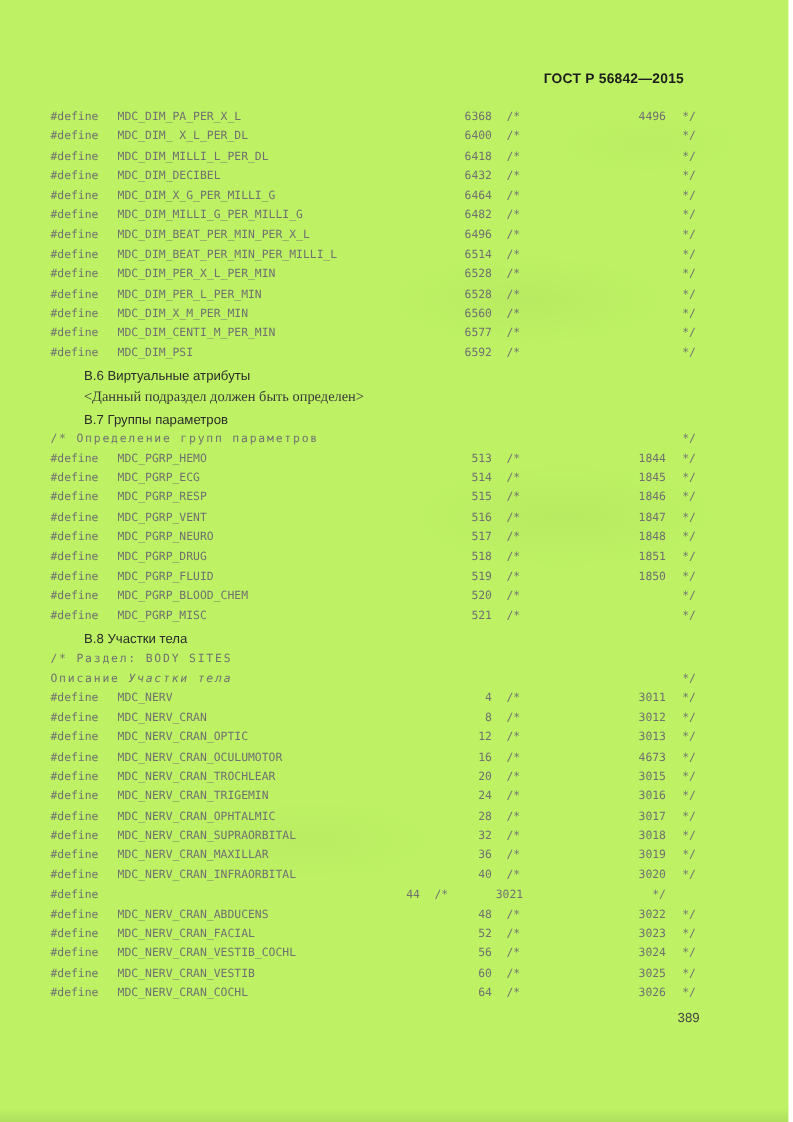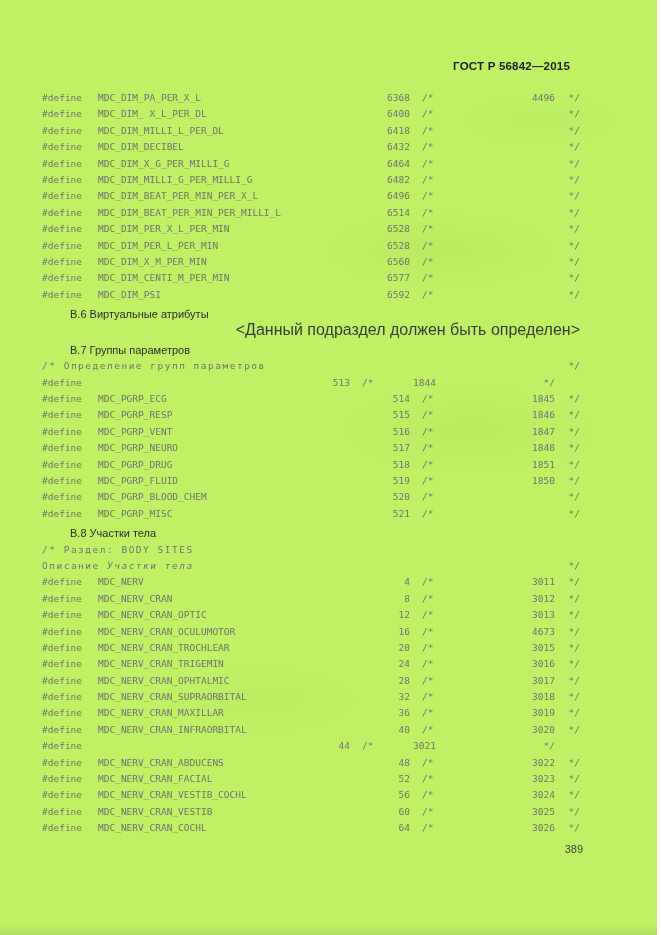--- a/index.html
+++ b/index.html
@@ -38,22 +38,22 @@
   .code-row .value { text-align:right; }
   .code-row .open  { padding-left:12px; }
   .code-row .ref   { text-align:right; }
   .code-row .close { text-align:right; }
   .section-heading {
     font-family:"Liberation Sans", sans-serif; font-weight:normal;
     font-size:11px; color:#2b2b2b; padding-left:28px;
     height:16.4px; line-height:16.4px; margin-top:3px;
   }
   .plain-text {
-    font-family:Liberation Sans, sans-serif; font-size:16px;
-    color:#3a3a3a; padding-left:28px; height:16.4px; line-height:16.4px;text-align:right;
+    font-family:Liberation Serif, serif; font-size:12px;
+    color:#3a3a3a; padding-left:28px; height:16.4px; line-height:16.4px;
   }
   .comment-row {
     display:flex; justify-content:space-between;
     height:16.4px; line-height:16.4px; white-space:pre;
   }
   .comment-row .cmt-left { letter-spacing:1.5px; }
   .comment-row .italic { font-style:italic; }
   .doc-footer {
     position:absolute; top:843px; left:42px; width:541px; text-align:right;
     font-family:Liberation Sans, sans-serif; font-size:11px; color:#454545;
@@ -78,21 +78,21 @@
       <div class="code-row"><span class="directive">#define</span><span class="name">MDC_DIM_BEAT_PER_MIN_PER_MILLI_L</span><span class="value">6514</span><span class="open">/*</span><span class="ref"></span><span class="close">*/</span></div>
       <div class="code-row"><span class="directive">#define</span><span class="name">MDC_DIM_PER_X_L_PER_MIN</span><span class="value">6528</span><span class="open">/*</span><span class="ref"></span><span class="close">*/</span></div>
       <div class="code-row"><span class="directive">#define</span><span class="name">MDC_DIM_PER_L_PER_MIN</span><span class="value">6528</span><span class="open">/*</span><span class="ref"></span><span class="close">*/</span></div>
       <div class="code-row"><span class="directive">#define</span><span class="name">MDC_DIM_X_M_PER_MIN</span><span class="value">6560</span><span class="open">/*</span><span class="ref"></span><span class="close">*/</span></div>
       <div class="code-row"><span class="directive">#define</span><span class="name">MDC_DIM_CENTI_M_PER_MIN</span><span class="value">6577</span><span class="open">/*</span><span class="ref"></span><span class="close">*/</span></div>
       <div class="code-row"><span class="directive">#define</span><span class="name">MDC_DIM_PSI</span><span class="value">6592</span><span class="open">/*</span><span class="ref"></span><span class="close">*/</span></div>
       <div class="section-heading">В.6 Виртуальные атрибуты</div>
       <div class="plain-text">&lt;Данный подраздел должен быть определен&gt;</div>
       <div class="section-heading">В.7 Группы параметров</div>
       <div class="comment-row"><span class="cmt-left"><span>/* Определение групп параметров</span><span class="italic"></span></span><span class="close">*/</span></div>
-      <div class="code-row"><span class="directive">#define</span><span class="value">513</span><span class="open">/*</span><span class="ref">1844</span><span class="close">*/</span></div>
+      <div class="code-row"><span class="directive">#define</span><span class="name">MDC_PGRP_HEMO</span><span class="value">513</span><span class="open">/*</span><span class="ref">1844</span><span class="close">*/</span></div>
       <div class="code-row"><span class="directive">#define</span><span class="name">MDC_PGRP_ECG</span><span class="value">514</span><span class="open">/*</span><span class="ref">1845</span><span class="close">*/</span></div>
       <div class="code-row"><span class="directive">#define</span><span class="name">MDC_PGRP_RESP</span><span class="value">515</span><span class="open">/*</span><span class="ref">1846</span><span class="close">*/</span></div>
       <div class="code-row"><span class="directive">#define</span><span class="name">MDC_PGRP_VENT</span><span class="value">516</span><span class="open">/*</span><span class="ref">1847</span><span class="close">*/</span></div>
       <div class="code-row"><span class="directive">#define</span><span class="name">MDC_PGRP_NEURO</span><span class="value">517</span><span class="open">/*</span><span class="ref">1848</span><span class="close">*/</span></div>
       <div class="code-row"><span class="directive">#define</span><span class="name">MDC_PGRP_DRUG</span><span class="value">518</span><span class="open">/*</span><span class="ref">1851</span><span class="close">*/</span></div>
       <div class="code-row"><span class="directive">#define</span><span class="name">MDC_PGRP_FLUID</span><span class="value">519</span><span class="open">/*</span><span class="ref">1850</span><span class="close">*/</span></div>
       <div class="code-row"><span class="directive">#define</span><span class="name">MDC_PGRP_BLOOD_CHEM</span><span class="value">520</span><span class="open">/*</span><span class="ref"></span><span class="close">*/</span></div>
       <div class="code-row"><span class="directive">#define</span><span class="name">MDC_PGRP_MISC</span><span class="value">521</span><span class="open">/*</span><span class="ref"></span><span class="close">*/</span></div>
       <div class="section-heading">В.8 Участки тела</div>
       <div class="comment-row"><span class="cmt-left"><span>/* Раздел: BODY SITES</span><span class="italic"></span></span><span class="close"></span></div>

